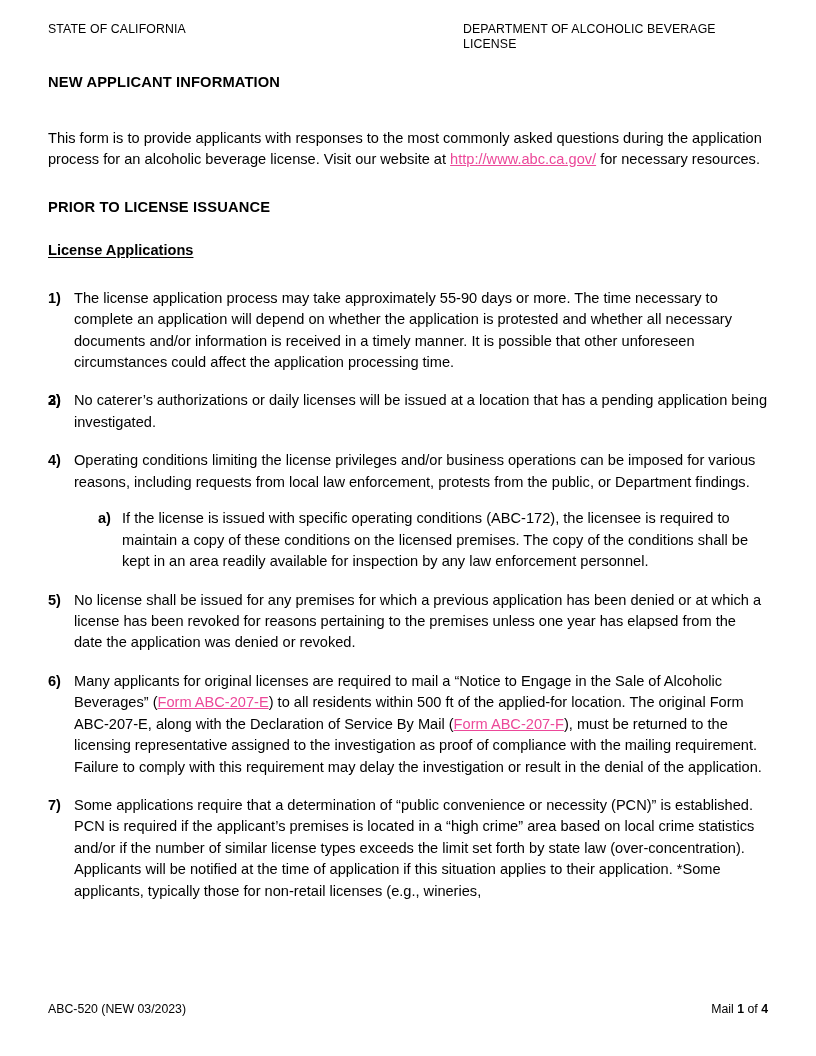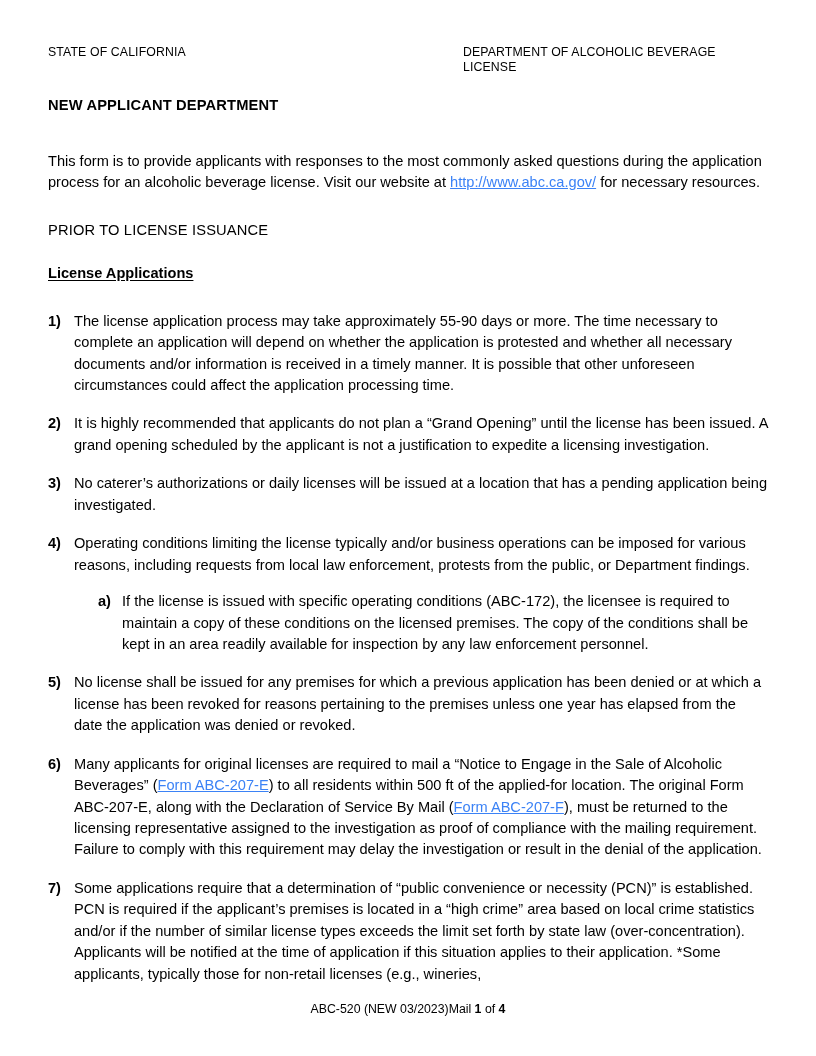--- a/index.html
+++ b/index.html
@@ -11,21 +11,21 @@
   body {
     font-family: "Liberation Sans", sans-serif;
     color: #000000;
   }
   .page {
     position: relative;
     width: 816px;
     height: 1034px;
     background: #ffffff;
     box-sizing: border-box;
-    padding: 45px 48px 0 48px;
+    padding: 22px 48px 0 48px;
     overflow: hidden;
   }
   .doc-header {
     display: flex;
     justify-content: flex-start;
     font-size: 12.3px;
     letter-spacing: 0.01em;
     line-height: 1.2;
     margin-bottom: 22px;
   }
@@ -44,21 +44,21 @@
     margin: 0 0 38px 0;
   }
   p.intro {
     font-size: 14.6px;
     line-height: 1.48;
     margin: 0 0 28px 0;
     text-align: left;
   }
   .section-head {
     font-size: 14.7px;
-    font-weight: normal;
+    font-weight: bold;
     letter-spacing: 0.01em;
     margin: 0 0 26px 0;
   }
   .sub-head {
     font-size: 14.6px;
     font-weight: bold;
     text-decoration: underline;
     text-underline-offset: 2px;
     margin: 0 0 30px 0;
     display: inline-block;
@@ -95,76 +95,75 @@
     line-height: 1.47;
   }
   .sublist > li .marker {
     position: absolute;
     left: 0;
     top: 0;
     font-weight: bold;
     width: 20px;
   }
   a.doclink, .doclink {
-    color: #3b82f6;
+    color: #ec4899;
     text-decoration: underline;
     text-underline-offset: 1px;
     cursor: pointer;
   }
   .footer {
     position: absolute;
     left: 48px;
     right: 48px;
     bottom: 18px;
     display: flex;
-    justify-content: center;
+    justify-content: space-between;
     align-items: baseline;
     font-size: 12.3px;
   }
   .footer .pageno b { font-weight: bold; }
   .nowrap { white-space: nowrap; }
 </style>
 </head>
 <body>
 
 <div class="page">
 
   <div class="doc-header">
     <div class="left">STATE OF CALIFORNIA</div>
     <div class="right">DEPARTMENT OF ALCOHOLIC BEVERAGE LICENSE</div>
   </div>
 
-  <h1 class="doc-title">NEW APPLICANT DEPARTMENT</h1>
+  <h1 class="doc-title">NEW APPLICANT INFORMATION</h1>
 
   <p class="intro"><span>This form is to provide applicants with responses to the most commonly asked questions during the application process for an alcoholic beverage license. Visit our website at </span><a class="doclink">http://www.abc.ca.gov/</a><span> for necessary resources.</span></p>
 
   <div class="section-head">PRIOR TO LICENSE ISSUANCE</div>
 
   <div><span class="sub-head">License Applications</span></div>
 
   <ul class="list">
 
     <li>
       <span class="marker">1)</span>
       <span>The license application process may take approximately 55-90 days or more. The time necessary to complete an application will depend on whether the application is protested and whether all necessary documents and/or information is received in a timely manner. It is possible that other unforeseen circumstances could affect the application processing time.</span>
     </li>
 
     <li>
       <span class="marker">2)</span>
-      <span>It is highly recommended that applicants do not plan a “Grand Opening” until the license has been issued. A grand opening scheduled by the applicant is not a justification to expedite a licensing investigation.</span>
     </li>
 
     <li>
       <span class="marker">3)</span>
       <span>No caterer’s authorizations or daily licenses will be issued at a location that has a pending application being investigated.</span>
     </li>
 
     <li>
       <span class="marker">4)</span>
-      <span>Operating conditions limiting the license typically and/or business operations can be imposed for various reasons, including requests from local law enforcement, protests from the public, or Department findings.</span>
+      <span>Operating conditions limiting the license privileges and/or business operations can be imposed for various reasons, including requests from local law enforcement, protests from the public, or Department findings.</span>
       <ul class="sublist">
         <li>
           <span class="marker">a)</span>
           <span>If the license is issued with specific operating conditions (ABC-172), the licensee is required to maintain a copy of these conditions on the licensed premises. The copy of the conditions shall be kept in an area readily available for inspection by any law enforcement personnel.</span>
         </li>
       </ul>
     </li>
 
     <li>
       <span class="marker">5)</span>

